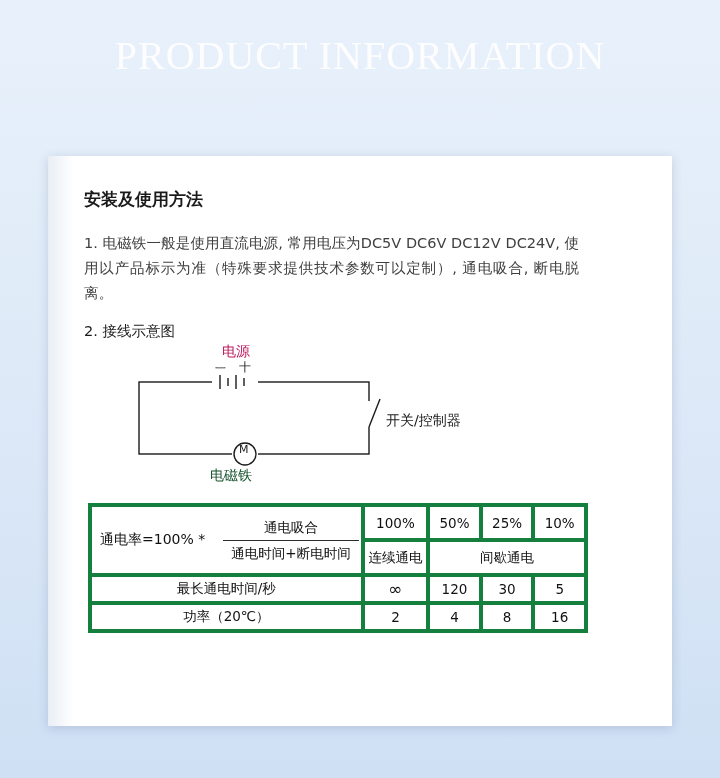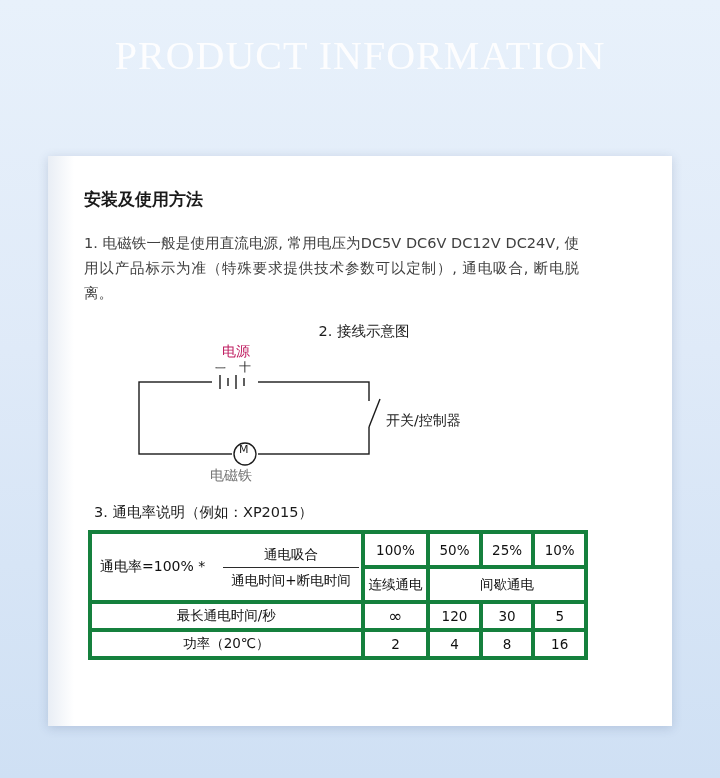--- a/index.html
+++ b/index.html
@@ -90,21 +90,20 @@
     margin: 0 0 16px 0;
     text-align: justify;
     max-width: 495px;
   }
 
   .sec-head {
     font-size: 14.5px;
     color: #1b1b1b;
     font-family: "DejaVu Sans", sans-serif;
     margin: 12px 0 6px 0;
-    text-align: center;
   }
 
   
   .diagram {
     position: relative;
     height: 150px;
     margin: 4px 0 6px 0;
   }
   .diagram svg { display: block; }
 
@@ -203,24 +202,23 @@
 
         <rect x="148" y="97" width="26" height="20" fill="#ffffff"></rect>
         <circle cx="161" cy="107" r="11" fill="none" stroke="#1b1b1b" stroke-width="1.4"></circle>
       </svg>
 
       <div style="position:absolute; left:122px; top:-4px; font-size:14px; font-family:'DejaVu Sans',sans-serif; color:#be185d;margin-left:16px;">电源</div>
       <div style="position:absolute; left:131px; top:14px; font-size:11px; font-family:'DejaVu Sans',sans-serif; color:#1b1b1b;">一</div>
       <div style="position:absolute; left:155px; top:12px; font-size:12px; font-family:'DejaVu Sans',sans-serif; color:#1b1b1b;">十</div>
       <div style="position:absolute; left:302px; top:65px; font-size:14px; font-family:'DejaVu Sans',sans-serif; color:#1b1b1b;">开关/控制器</div>
       <div style="position:absolute; left:155px; top:96px; font-size:11px; font-family:'DejaVu Sans',sans-serif; color:#1b1b1b;">M</div>
-      <div style="position:absolute; left:126px; top:120px; font-size:14px; font-family:'DejaVu Sans',sans-serif; color:#737373;">电磁铁</div>
+      <div style="position:absolute; left:126px; top:120px; font-size:14px; font-family:'DejaVu Sans',sans-serif; color:#14532d;">电磁铁</div>
     </div>
 
-    <div class="table-head">3. 通电率说明（例如：XP2015）</div>
 
     <table class="spec">
       <tbody>
         <tr>
           <td class="formula-cell" rowspan="2">
             <div class="formula-wrap">
               <span class="formula-lhs">通电率=100% *</span>
               <span class="fraction">
                 <span class="num">通电吸合</span>
                 <span class="bar"></span>

